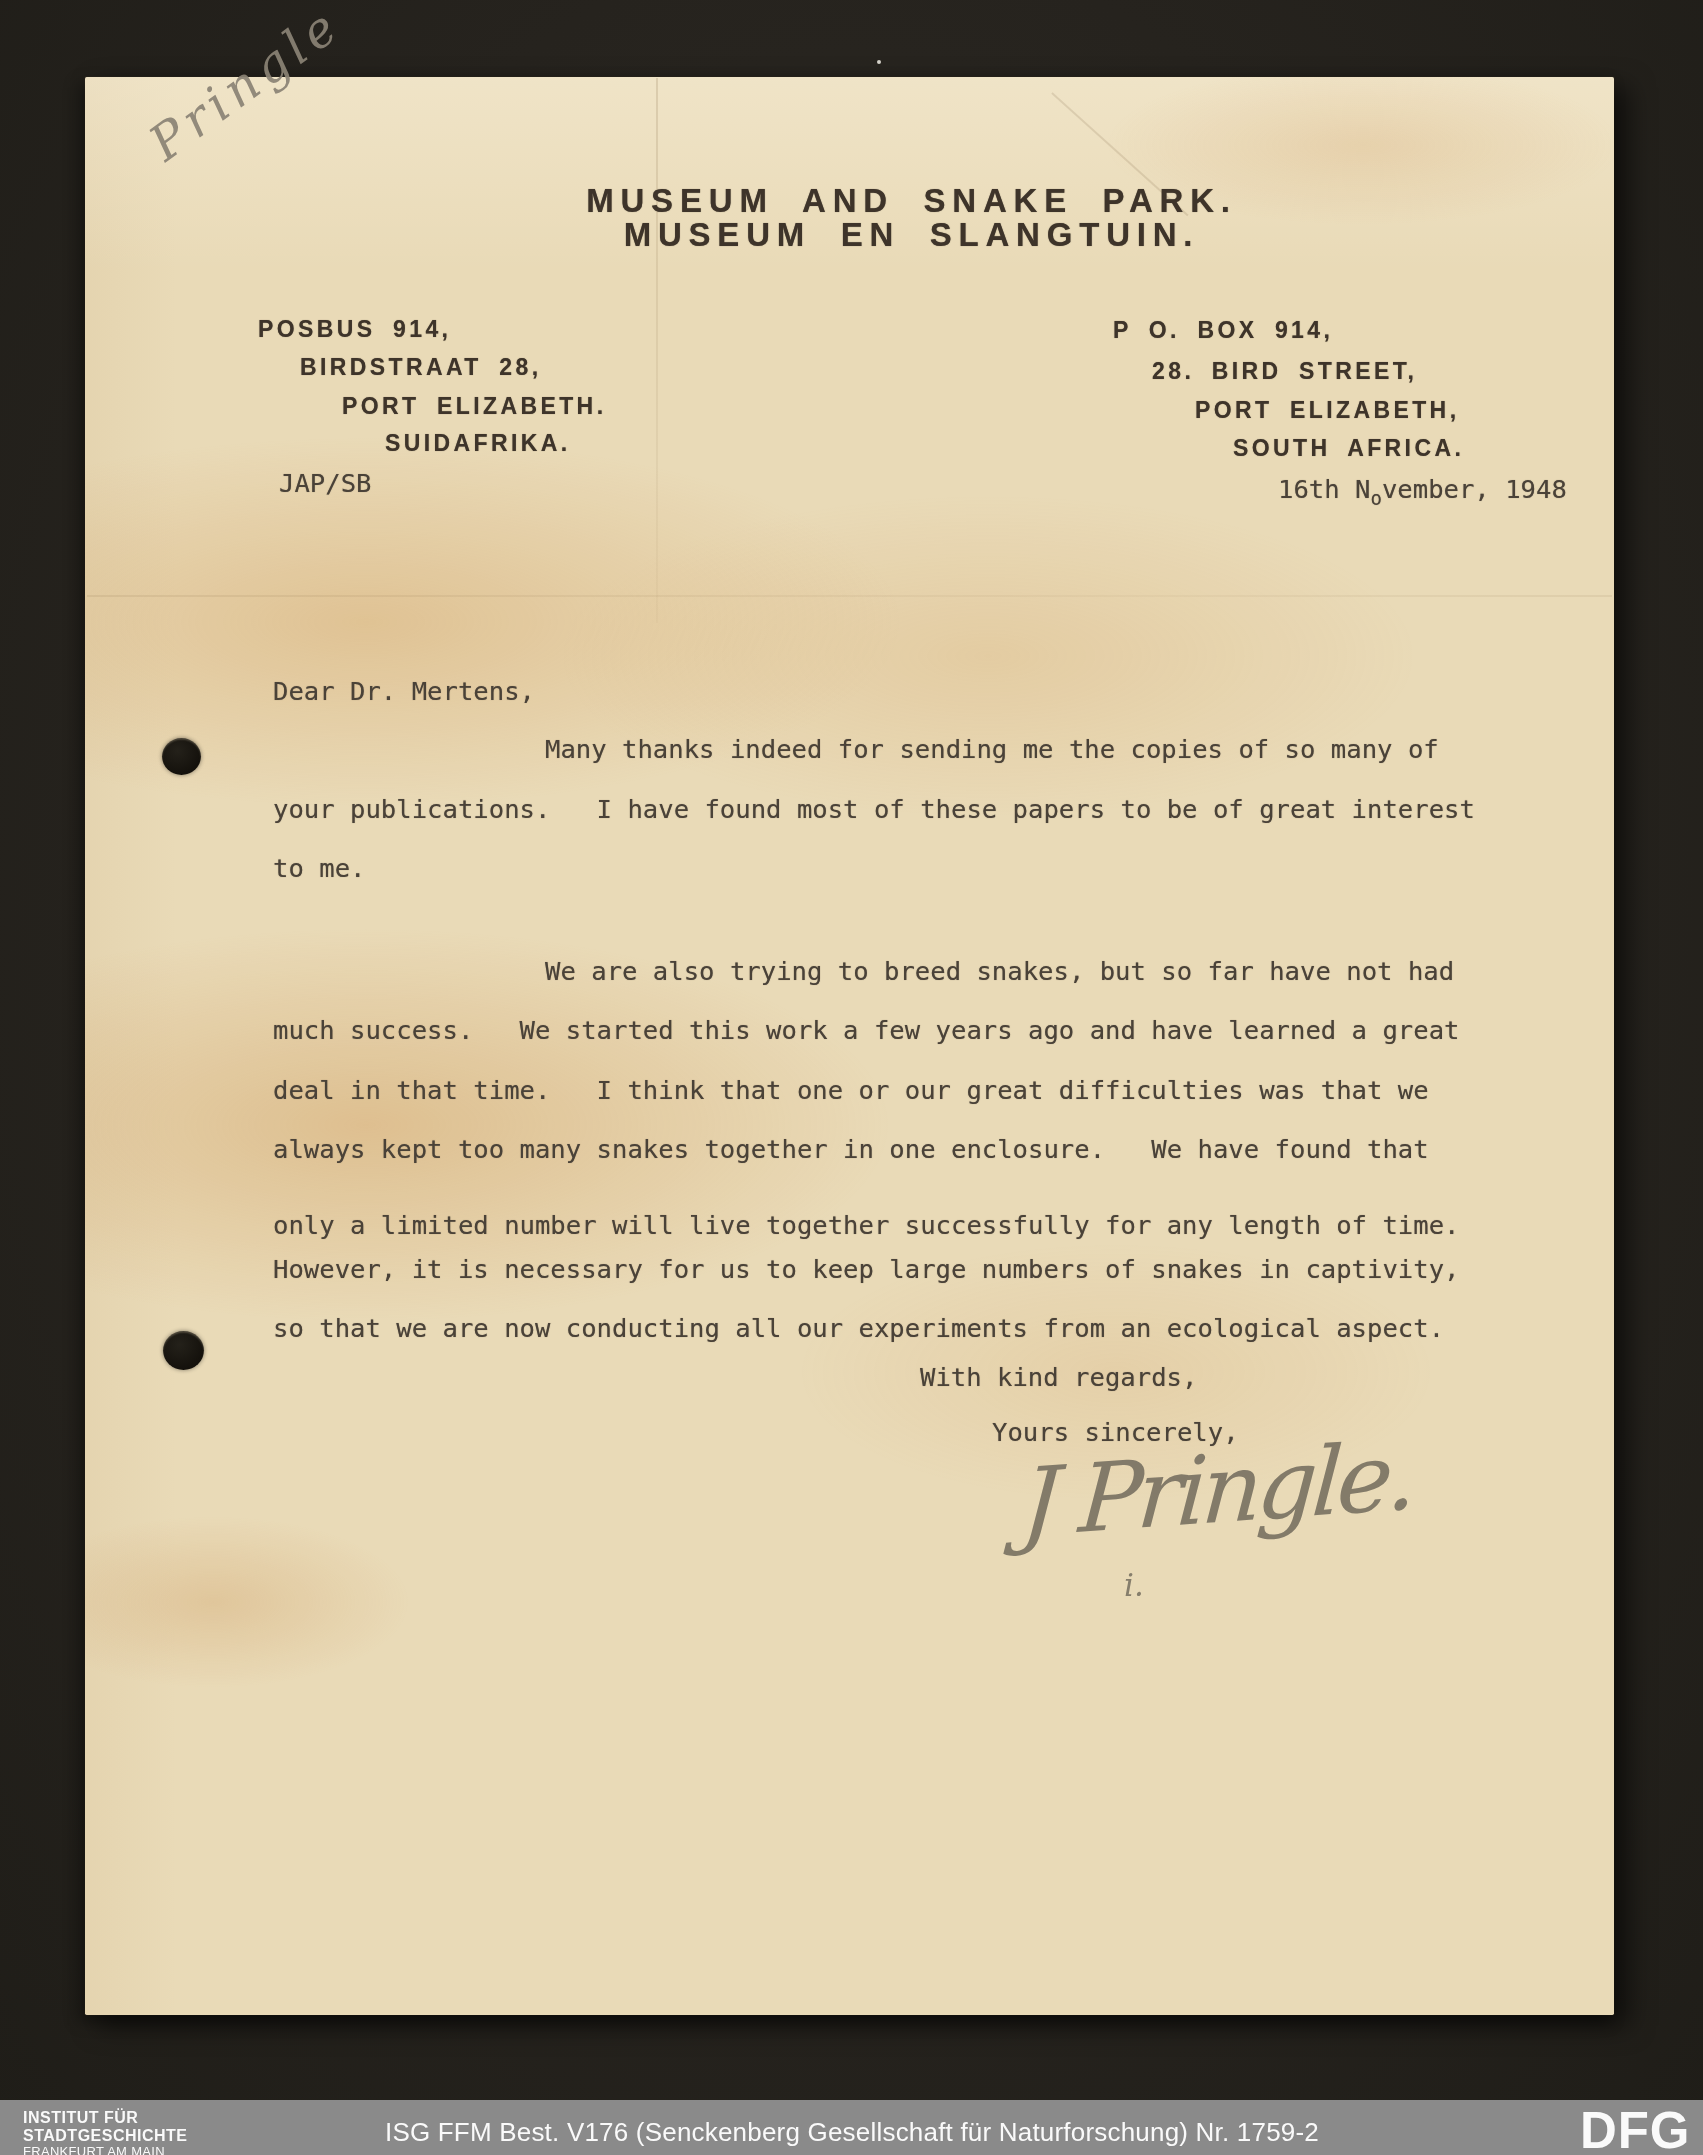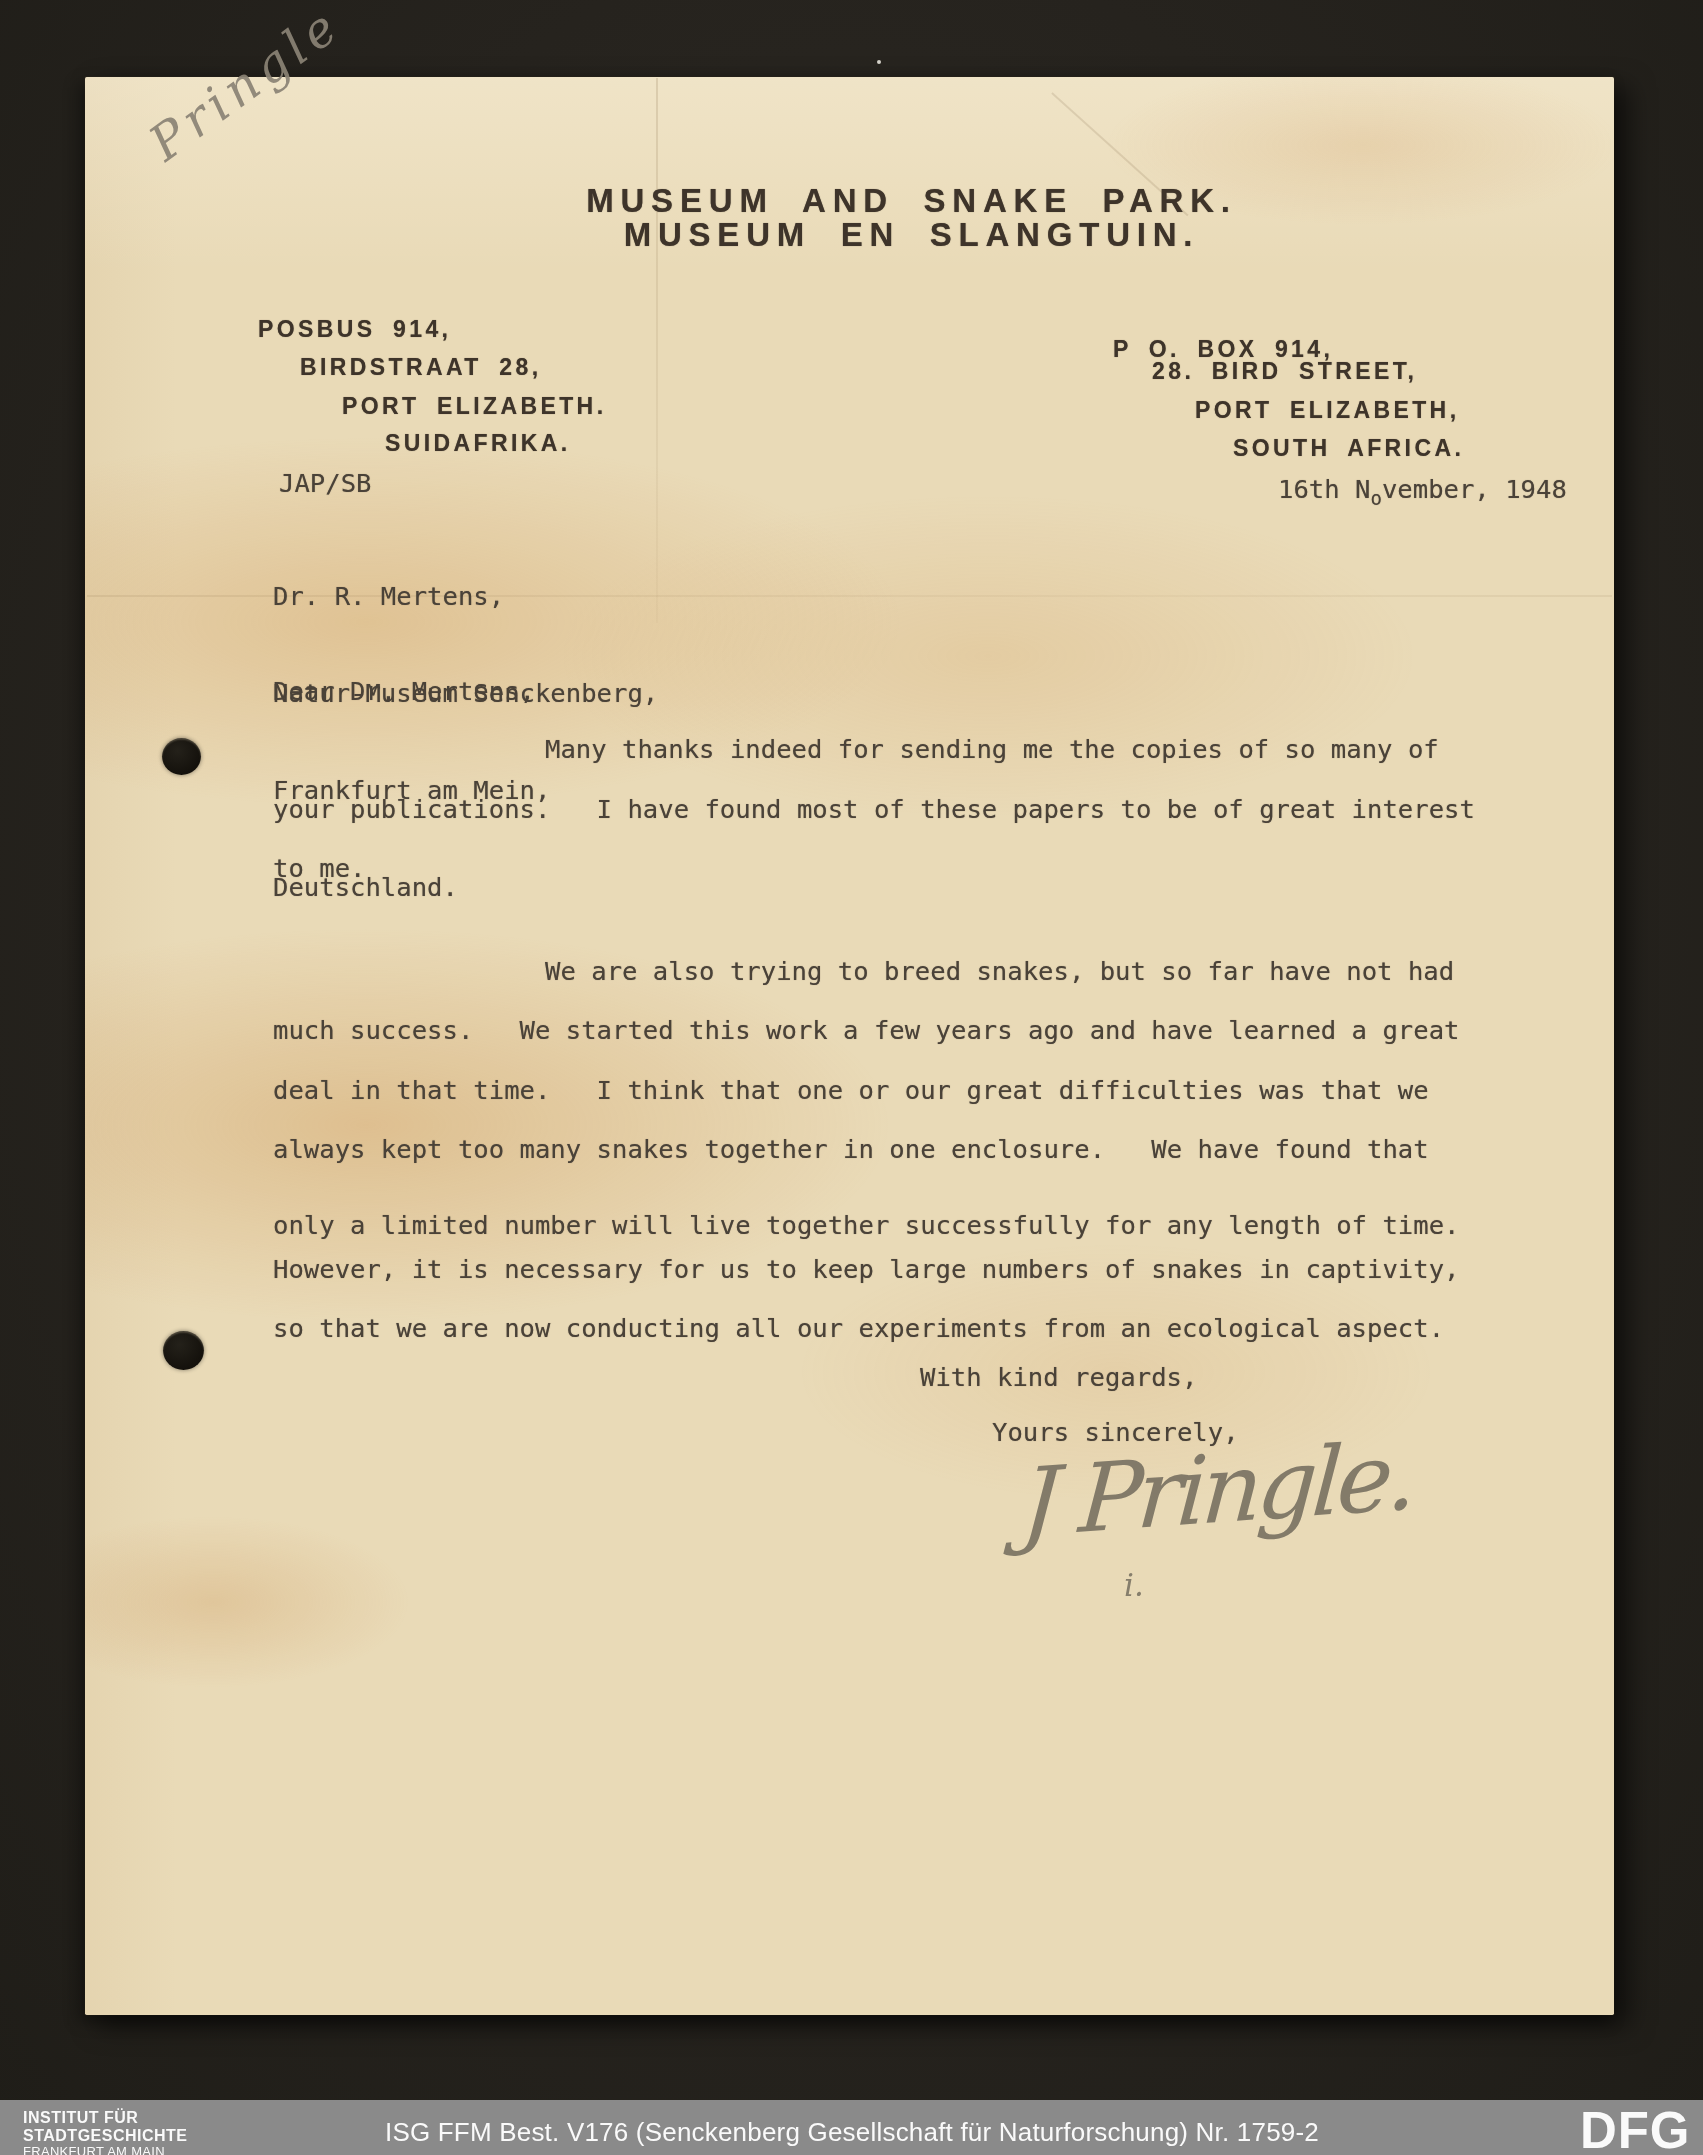--- a/index.html
+++ b/index.html
@@ -80,35 +80,29 @@
     <div class="lh-title" style="left:511px;top:184px;width:801px;">
       <div>MUSEUM AND SNAKE PARK.</div>
       <div>MUSEUM EN SLANGTUIN.</div>
     </div>
 
     <div class="stamp" style="left:258px;top:316px;">POSBUS 914,</div>
     <div class="stamp" style="left:300px;top:354px;">BIRDSTRAAT 28,</div>
     <div class="stamp" style="left:342px;top:393px;">PORT ELIZABETH.</div>
     <div class="stamp" style="left:385px;top:430px;">SUIDAFRIKA.</div>
 
-    <div class="stamp" style="left:1113px;top:336px;">P O. BOX 914,</div>
+    <div class="stamp" style="left:1113px;top:317px;">P O. BOX 914,</div>
     <div class="stamp" style="left:1152px;top:358px;">28. BIRD STREET,</div>
     <div class="stamp" style="left:1195px;top:397px;">PORT ELIZABETH,</div>
     <div class="stamp" style="left:1233px;top:435px;">SOUTH AFRICA.</div>
 
     <div class="mono" style="left:279px;top:469px;">JAP/SB</div>
 
     <div class="mono" style="left:1278px;top:475px;"><span>16th N</span><span class="date-sub">o</span><span>vember, 1948</span></div>
 
-    <div class="mono recipient" style="left:273px;top:524px;">
-      <div>Dr. R. Mertens,</div>
-      <div>Natur-Museum Senckenberg,</div>
-      <div>Frankfurt am Mein,</div>
-      <div>Deutschland.</div>
-    </div>
 
     <div class="mono" style="left:273px;top:677px;">Dear Dr. Mertens,</div>
 
     <div class="mono" style="left:545px;top:735px;">Many thanks indeed for sending me the copies of so many of</div>
     <div class="mono" style="left:273px;top:795px;">your publications.   I have found most of these papers to be of great interest</div>
     <div class="mono" style="left:273px;top:854px;">to me.</div>
     <div class="mono" style="left:545px;top:957px;">We are also trying to breed snakes, but so far have not had</div>
     <div class="mono" style="left:273px;top:1016px;">much success.   We started this work a few years ago and have learned a great</div>
     <div class="mono" style="left:273px;top:1076px;">deal in that time.   I think that one or our great difficulties was that we</div>
     <div class="mono" style="left:273px;top:1135px;">always kept too many snakes together in one enclosure.   We have found that</div>

